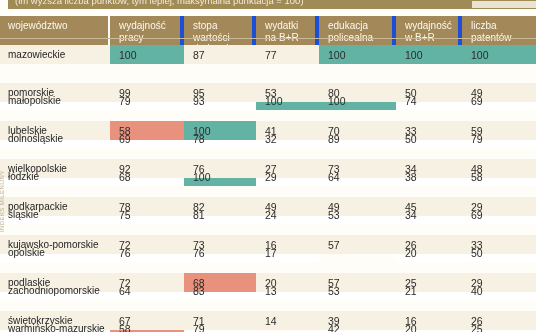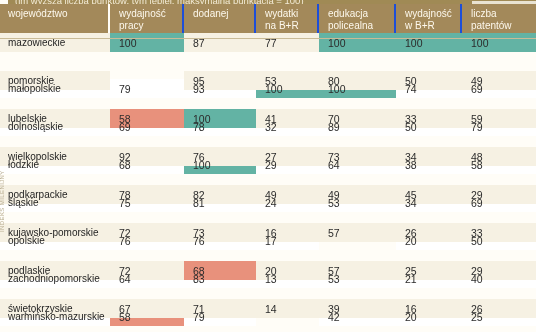--- a/index.html
+++ b/index.html
@@ -19,21 +19,21 @@
   }
   .caption-strip .cap-text{
     position:absolute;left:7px;top:-5px;
     font-size:9.5px;line-height:11px;color:#f3ead6;white-space:nowrap;
   }
   .caption-strip .cap-box{
     position:absolute;right:6px;top:1px;width:66px;height:7px;background:#e9e3d2;
   }
 
   
-  .tbl{position:absolute;left:0;top:4px;width:428px;}
+  .tbl{position:absolute;left:0;top:16px;width:428px;}
 
   .row{position:relative;width:536px;height:19px;}
   .row.head{height:29px;}
 
   .cell{
     position:absolute;top:0;height:100%;
     box-sizing:border-box;
     display:flex;align-items:center;
     font-size:10.5px;color:#2b2b2b;
     white-space:nowrap;overflow:hidden;
@@ -48,21 +48,21 @@
   .c4{left:319px; width:77px;  padding-left:9px;}
   .c5{left:396px; width:66px;  padding-left:9px;}
   .c6{left:462px; width:74px;  padding-left:9px;}
 
   
   .row.head{background:#ffffff;}
   .row.head .cell{
     background:#a3895a;color:#fdf8ec;
     font-size:10px;line-height:11.5px;
     align-items:flex-start;padding-top:4px;
-    border-right:2px solid #1d4ed8;
+    border-right:4px solid #1d4ed8;
     white-space:normal;
   }
   .row.head .cell.c0{border-right:2px solid #fffdf7;}
   .row.head .cell.c6{border-right:none;}
   .row.head .hl{display:block;}
 
   
   .row.odd  .cell{background:#f6f1e3;}
   .row.even .cell{background:#ffffff;margin-top:27px;}
   .row .cell.c0{border-bottom:none;}
@@ -106,20 +106,21 @@
           </div>
         </div>
         <div class="cell c1">
           <div>
             <span class="hl">wydajność</span>
             <span class="hl">pracy</span>
           </div>
         </div>
         <div class="cell c2">
           <div>
+            <span class="hl">stopa wartości</span>
             <span class="hl">dodanej</span>
           </div>
         </div>
         <div class="cell c4">
           <div>
             <span class="hl">edukacja</span>
             <span class="hl">policealna</span>
           </div>
         </div>
         <div class="cell c3">
@@ -184,20 +185,23 @@
           <span class="txt">74</span>
         </div>
         <div class="cell c6">
           <span class="txt">69</span>
         </div>
       </div>
       <div class="row odd">
         <div class="cell c0">
           <span class="txt">pomorskie</span>
         </div>
+        <div class="cell c1">
+          <span class="txt">99</span>
+        </div>
         <div class="cell c2">
           <span class="txt">95</span>
         </div>
         <div class="cell c3">
           <span class="txt">53</span>
         </div>
         <div class="cell c4">
           <span class="txt">80</span>
         </div>
         <div class="cell c5">

